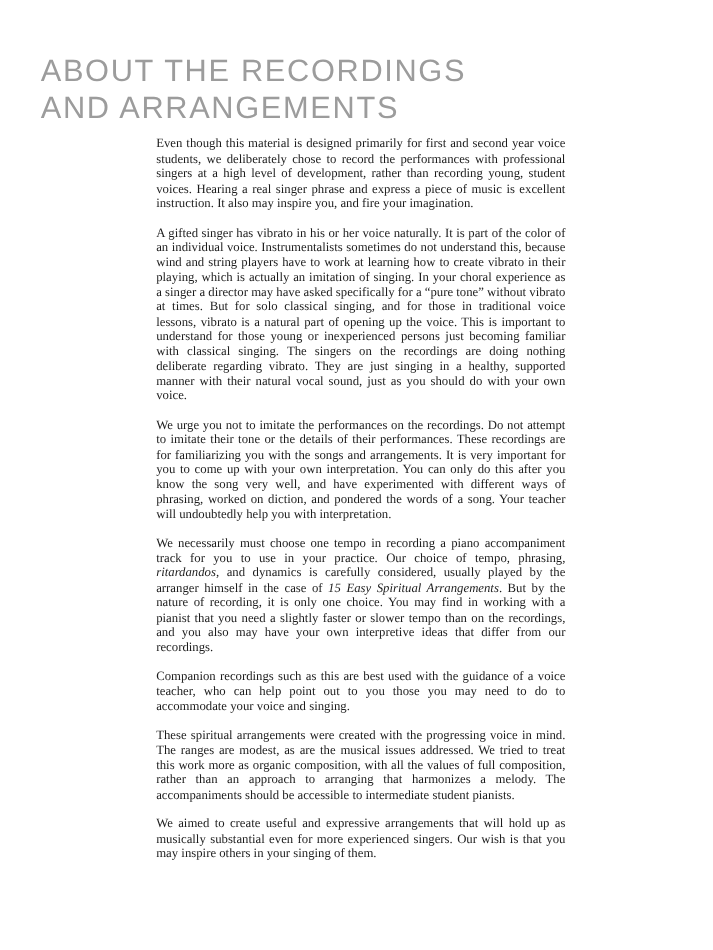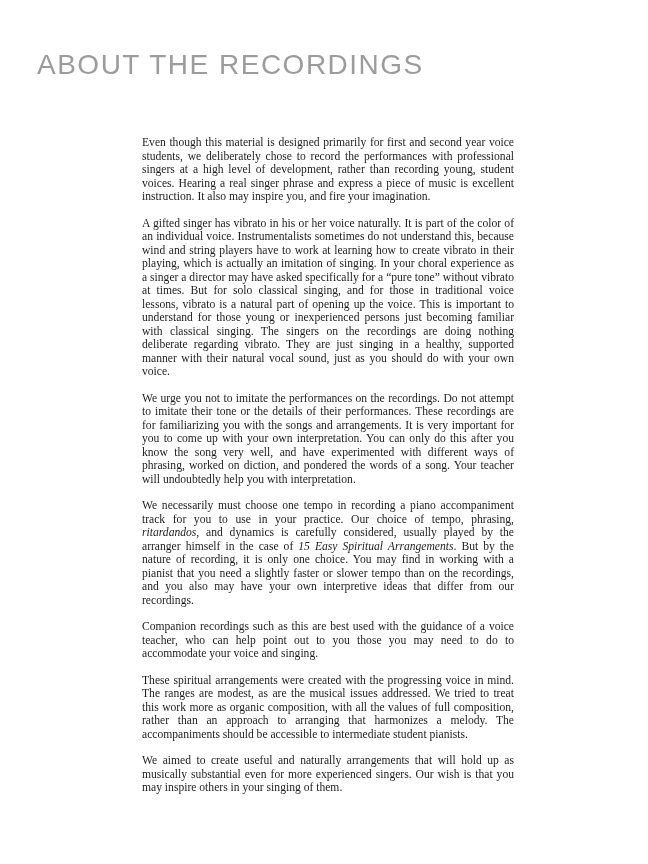--- a/index.html
+++ b/index.html
@@ -25,43 +25,44 @@
     font-weight: 400;
     font-size: 28px;
     line-height: 33px;
     letter-spacing: 1.5px;
     color: #9c9c9c;
   }
   .title-line { display: block; }
   .body-text {
     position: absolute;
     left: 142px;
-    top: 136px;
+    top: 124px;
     width: 372px;
     font-family: "Liberation Serif", serif;
     font-size: 11.6px;
     line-height: 13.5px;
     color: #1c1c1c;
     text-align: justify;
   }
   .body-text p {
     margin: 0 0 13px 0;
   }
   .body-text p:last-child { margin-bottom: 0; }
   .italic { font-style: italic; }
 </style>
 </head>
 <body>
 
 <div class="page">
   <h1 class="title">
     <span class="title-line">ABOUT THE RECORDINGS</span>
+    <span class="title-line">AND ARRANGEMENTS</span>
   </h1>
   <div class="body-text">
       <p><span>Even though this material is designed primarily for first and second year voice students, we deliberately chose to record the performances with professional singers at a high level of development, rather than recording young, student voices. Hearing a real singer phrase and express a piece of music is excellent instruction. It also may inspire you, and fire your imagination.</span></p>
       <p><span>A gifted singer has vibrato in his or her voice naturally. It is part of the color of an individual voice. Instrumentalists sometimes do not understand this, because wind and string players have to work at learning how to create vibrato in their playing, which is actually an imitation of singing. In your choral experience as a singer a director may have asked specifically for a “pure tone” without vibrato at times. But for solo classical singing, and for those in traditional voice lessons, vibrato is a natural part of opening up the voice. This is important to understand for those young or inexperienced persons just becoming familiar with classical singing. The singers on the recordings are doing nothing deliberate regarding vibrato. They are just singing in a healthy, supported manner with their natural vocal sound, just as you should do with your own voice.</span></p>
       <p><span>We urge you not to imitate the performances on the recordings. Do not attempt to imitate their tone or the details of their performances. These recordings are for familiarizing you with the songs and arrangements. It is very important for you to come up with your own interpretation. You can only do this after you know the song very well, and have experimented with different ways of phrasing, worked on diction, and pondered the words of a song. Your teacher will undoubtedly help you with interpretation.</span></p>
       <p><span>We necessarily must choose one tempo in recording a piano accompaniment track for you to use in your practice. Our choice of tempo, phrasing, </span><span class="italic">ritardandos</span><span>, and dynamics is carefully considered, usually played by the arranger himself in the case of </span><span class="italic">15 Easy Spiritual Arrangements</span><span>. But by the nature of recording, it is only one choice. You may find in working with a pianist that you need a slightly faster or slower tempo than on the recordings, and you also may have your own interpretive ideas that differ from our recordings.</span></p>
       <p><span>Companion recordings such as this are best used with the guidance of a voice teacher, who can help point out to you those you may need to do to accommodate your voice and singing.</span></p>
       <p><span>These spiritual arrangements were created with the progressing voice in mind. The ranges are modest, as are the musical issues addressed. We tried to treat this work more as organic composition, with all the values of full composition, rather than an approach to arranging that harmonizes a melody. The accompaniments should be accessible to intermediate student pianists.</span></p>
-      <p><span>We aimed to create useful and naturally arrangements that will hold up as musically substantial even for more experienced singers. Our wish is that you may inspire others in your singing of them.</span></p>
+      <p><span>We aimed to create useful and expressive arrangements that will hold up as musically substantial even for more experienced singers. Our wish is that you may inspire others in your singing of them.</span></p>
     </div>
 </div>
 
 </body></html>

